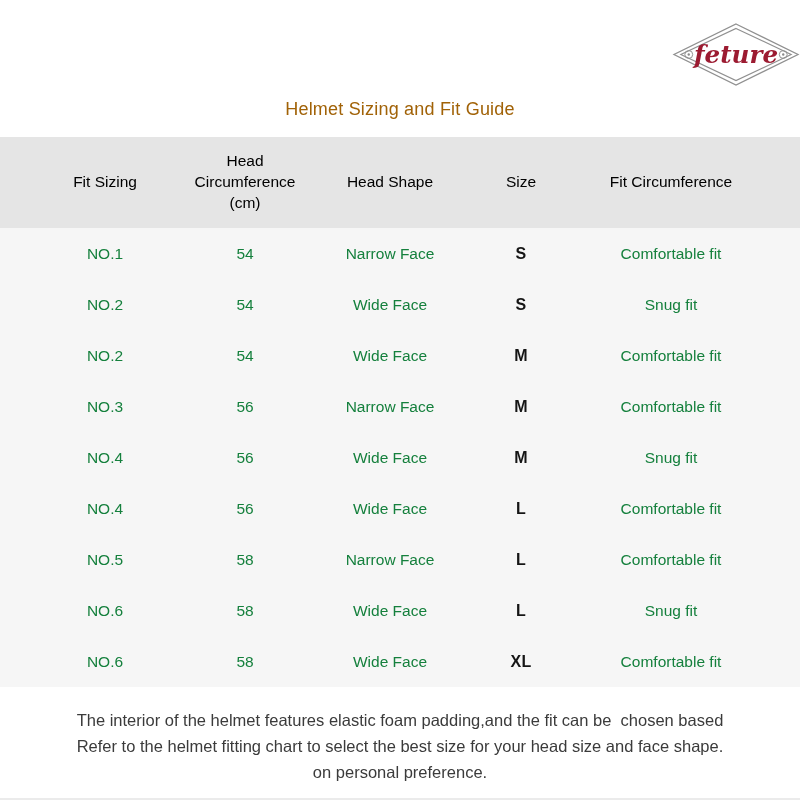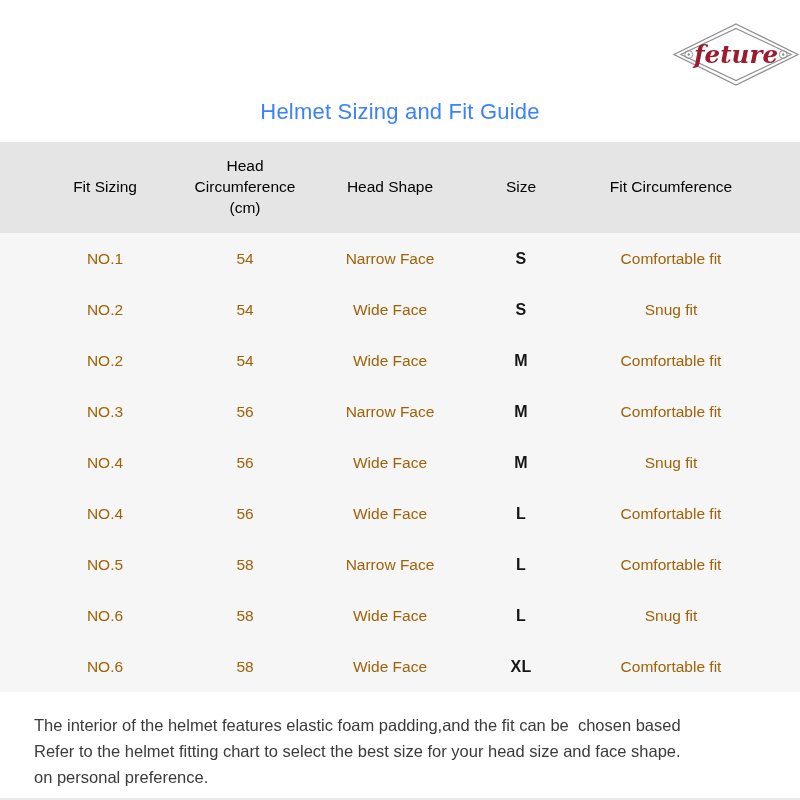--- a/index.html
+++ b/index.html
@@ -5,34 +5,34 @@
   html,body{margin:0;padding:0;background:#ffffff;}
   .page{
     width:800px;height:800px;margin:0 auto;background:#ffffff;
     font-family:"Liberation Sans",sans-serif;position:relative;overflow:hidden;
     box-sizing:border-box;border-bottom:2px solid #ebebeb;
   }
   
   .logo-wrap{display:flex;justify-content:flex-end;padding-top:23px;height:63px;}
   .logo-svg{display:block;}
   
-  .page-title{text-align:center;margin-top:13px;font-size:22px;color:#3b82f6;letter-spacing:.2px;}
+  .page-title{text-align:center;margin-top:13px;font-size:18px;color:#a16207;letter-spacing:.2px;}
   
   .thead{
     margin-top:17px;background:#e5e5e5;height:91px;
     display:flex;align-items:center;padding-left:30px;box-sizing:border-box;
   }
   .hcell{text-align:center;font-size:15.5px;color:#000000;line-height:1.35;}
   .c0{width:150px}.c1{width:130px}.c2{width:160px}.c3{width:102px}.c4{width:198px}
   .tbody{background:#f6f6f6;}
   .trow{display:flex;align-items:center;height:51px;padding-left:30px;box-sizing:border-box;}
-  .cell{text-align:center;font-size:15.5px;color:#a16207;}
+  .cell{text-align:center;font-size:15.5px;color:#15803d;}
   .size-cell{font-weight:600;color:#151515;font-size:16px;letter-spacing:.3px;}
   
-  .footer{padding:20px 34px 0 34px;}
+  .footer{padding:20px 34px 0 34px;text-align:center;}
   .footer-line{font-size:16.5px;line-height:26px;color:#3b3b3b;white-space:pre-wrap;}
 </style>
 </head>
 <body>
 
 <div class="page">
 
   <div class="logo-wrap">
     <svg class="logo-svg" width="128" height="63" viewBox="0 0 130 64">
       <polygon points="65,1 128,32 65,63 2,32" fill="none" stroke="#909090" stroke-width="1.3"></polygon>

